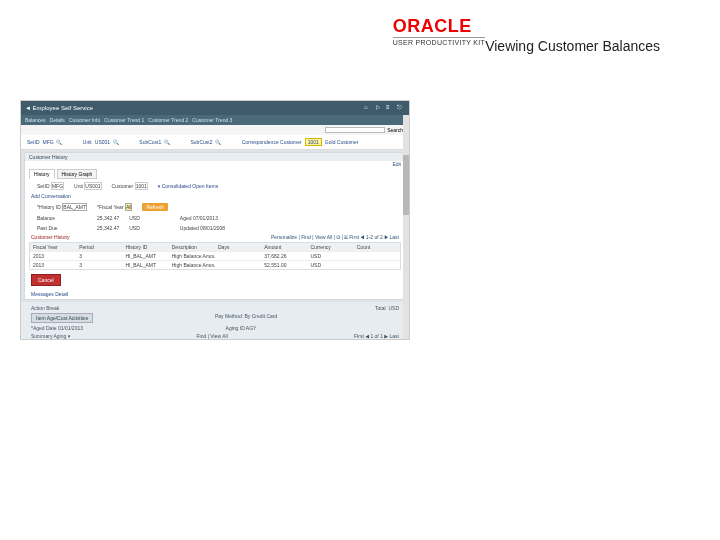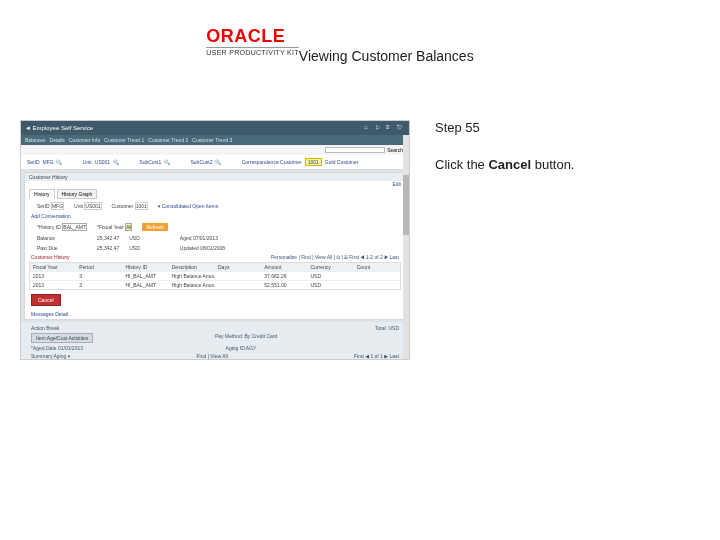--- a/index.html
+++ b/index.html
@@ -1,17 +1,17 @@
 <!DOCTYPE html>
 <html><head>
 <meta charset="utf-8">
 <style>
 * { box-sizing: border-box; margin: 0; padding: 0; }
 body { font-family: Arial, sans-serif; font-size: 11px; width: 720px; height: 540px; background: #fff; position: relative; }
-.header { padding: 26px 20px; display: flex; justify-content: center; align-items: flex-start; }
+.header { padding: 16px 20px; display: flex; justify-content: flex-end; align-items: flex-start; }
 .logo-block { display: flex; flex-direction: column; }
 .oracle-logo { color: #e00; font-weight: bold; font-size: 18px; letter-spacing: 0.5px; }
 .oracle-sub { font-size: 7px; color: #333; border-top: 1px solid #999; padding-top: 1px; letter-spacing: 0.3px; }
 .page-title { font-size: 14px; color: #222; margin-top: 22px; margin-right: 40px; }
 .content-row { display: flex; margin-top: 30px; }
 .screenshot { width: 390px; height: 240px; margin-left: 20px; background: #dde3e6; position: relative; overflow: hidden; border: 1px solid #ccc; }
 .instructions { margin-left: 25px; width: 230px; }
 .step-label { font-size: 13px; color: #222; margin-bottom: 22px; }
 .step-text { font-size: 13px; color: #222; }
 .step-text b { font-weight: bold; }
@@ -199,19 +199,13 @@
         <span>Find | View All</span>
         <span>First ◀ 1 of 1 ▶ Last</span>
       </div>
     </div>
 
     <div class="ss-scroll">
         <div class="ss-scroll-thumb"></div>
       </div>
   </div>
 
-  <div class="instructions">
-    <div class="step-label">Step 55</div>
-    <div class="step-text">
-      <span>Click the </span><b>Cancel</b><span> button.</span>
-    </div>
-  </div>
 </div>
 
 </body></html>

